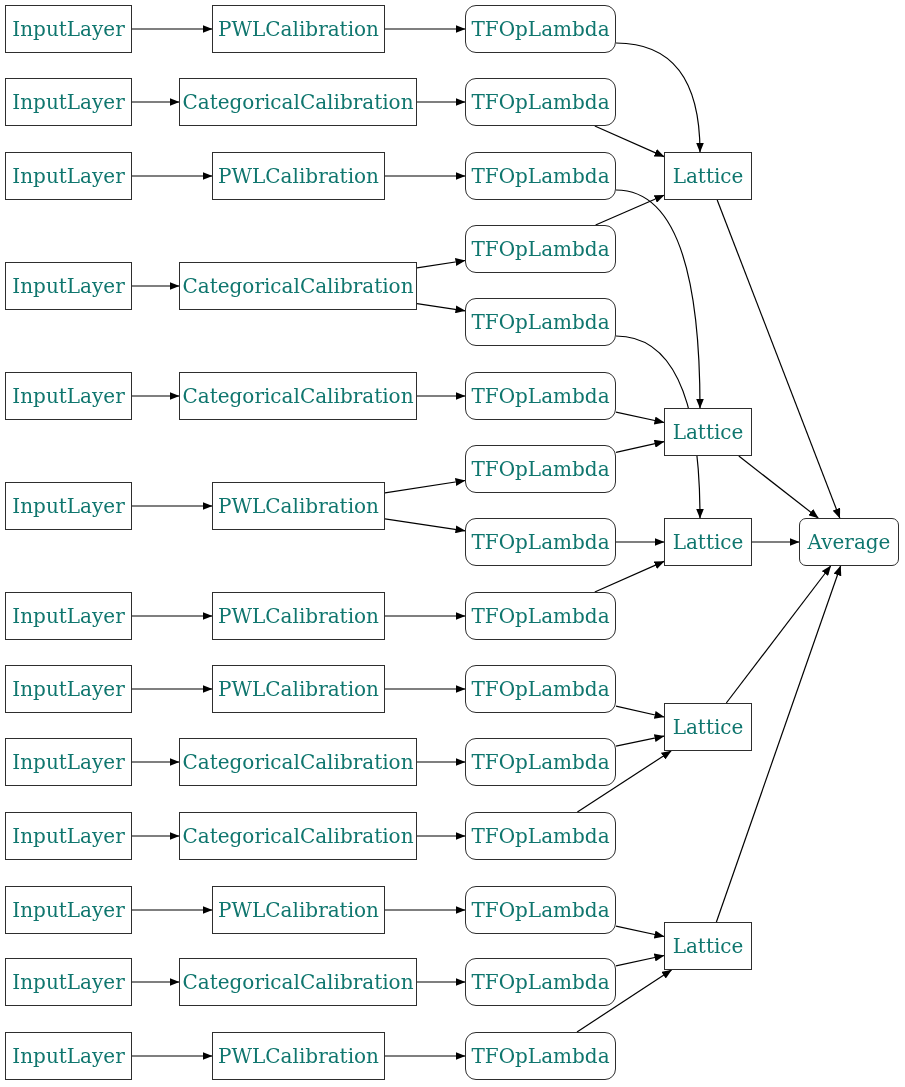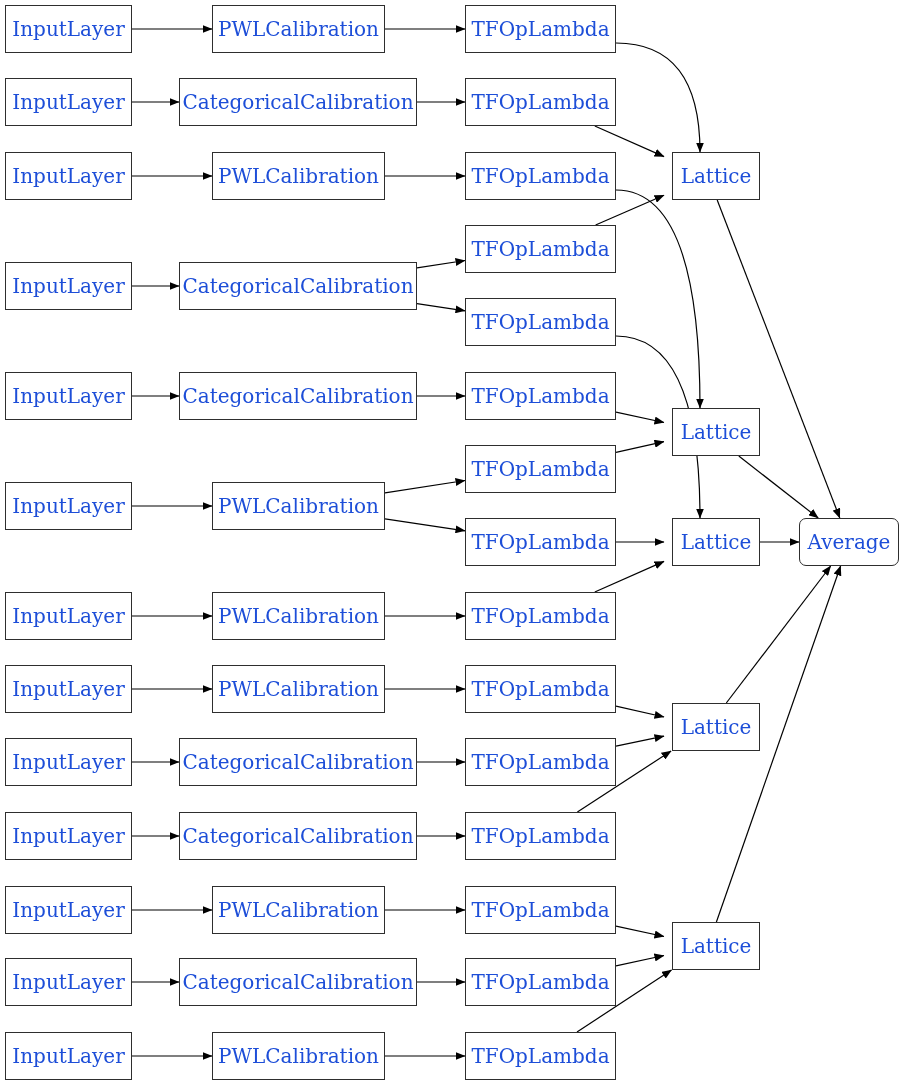--- a/index.html
+++ b/index.html
@@ -11,29 +11,29 @@
     overflow:hidden;
   }
   #edges{position:absolute;left:0;top:0;width:905px;height:1087px;}
   #edges path{stroke:#000000;stroke-width:1.2;fill:none;}
   .node{
     position:absolute;
     height:48px;
     box-sizing:border-box;
     border:1.5px solid #2e2e2e;
     background:#ffffff;
-    color:#1d4ed8;
+    color:#0f766e;
     display:flex;align-items:center;justify-content:center;
     font-size:20px;line-height:1;white-space:nowrap;
   }
   .w-input{width:127px;}
   .w-pwl{width:173px;}
   .w-cat{width:238px;}
-  .w-lam{width:151px;}
-  .w-lat{width:88px;margin-left:8px;}
+  .w-lam{width:151px;border-radius:11px;}
+  .w-lat{width:88px;}
   .w-avg{width:100px;border-radius:7px;}
 </style>
 </head>
 <body>
 
 <div id="canvas">
 
   <svg id="edges" xmlns="http://www.w3.org/2000/svg">
     <defs>
       <marker id="arrowhead" markerWidth="10" markerHeight="8" refX="9.5" refY="4" orient="auto" markerUnits="userSpaceOnUse">

